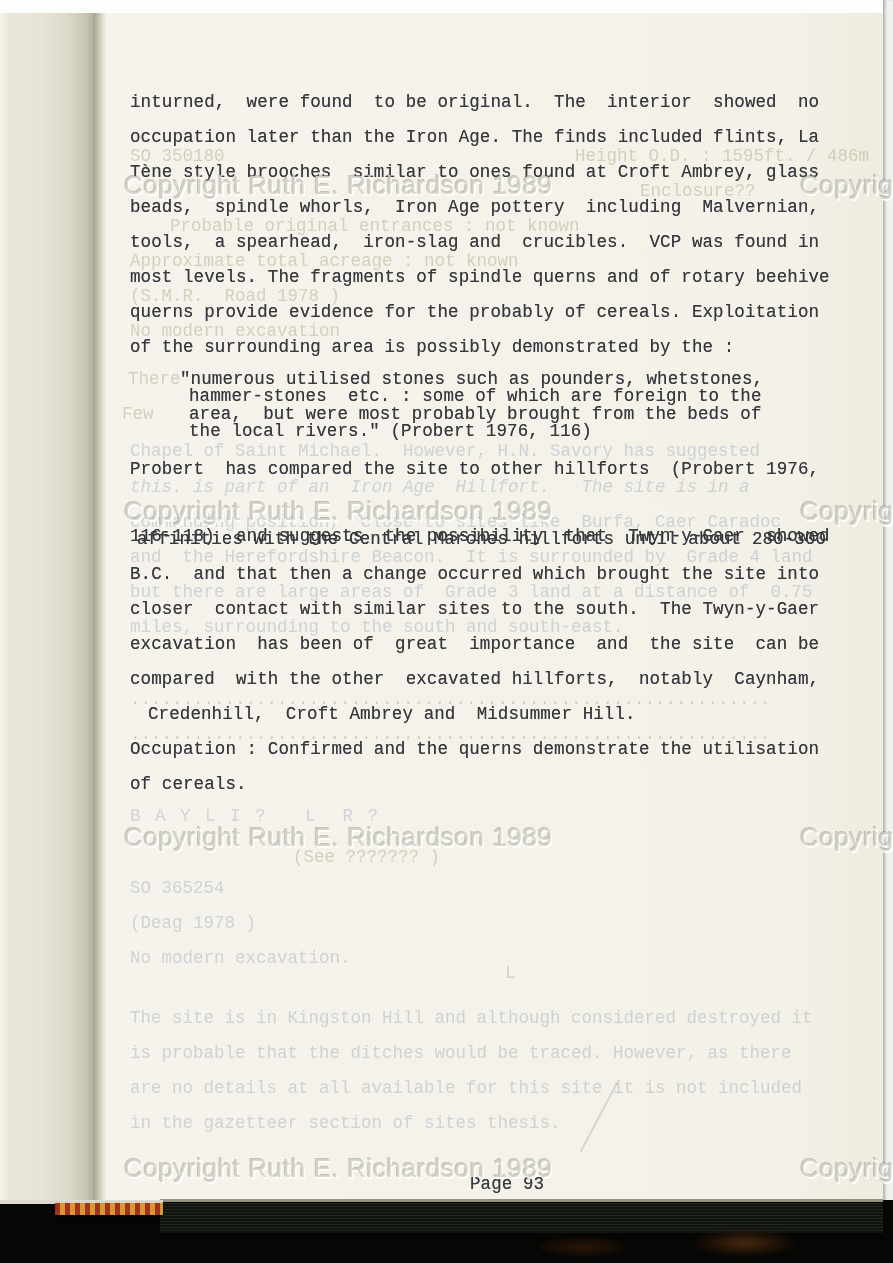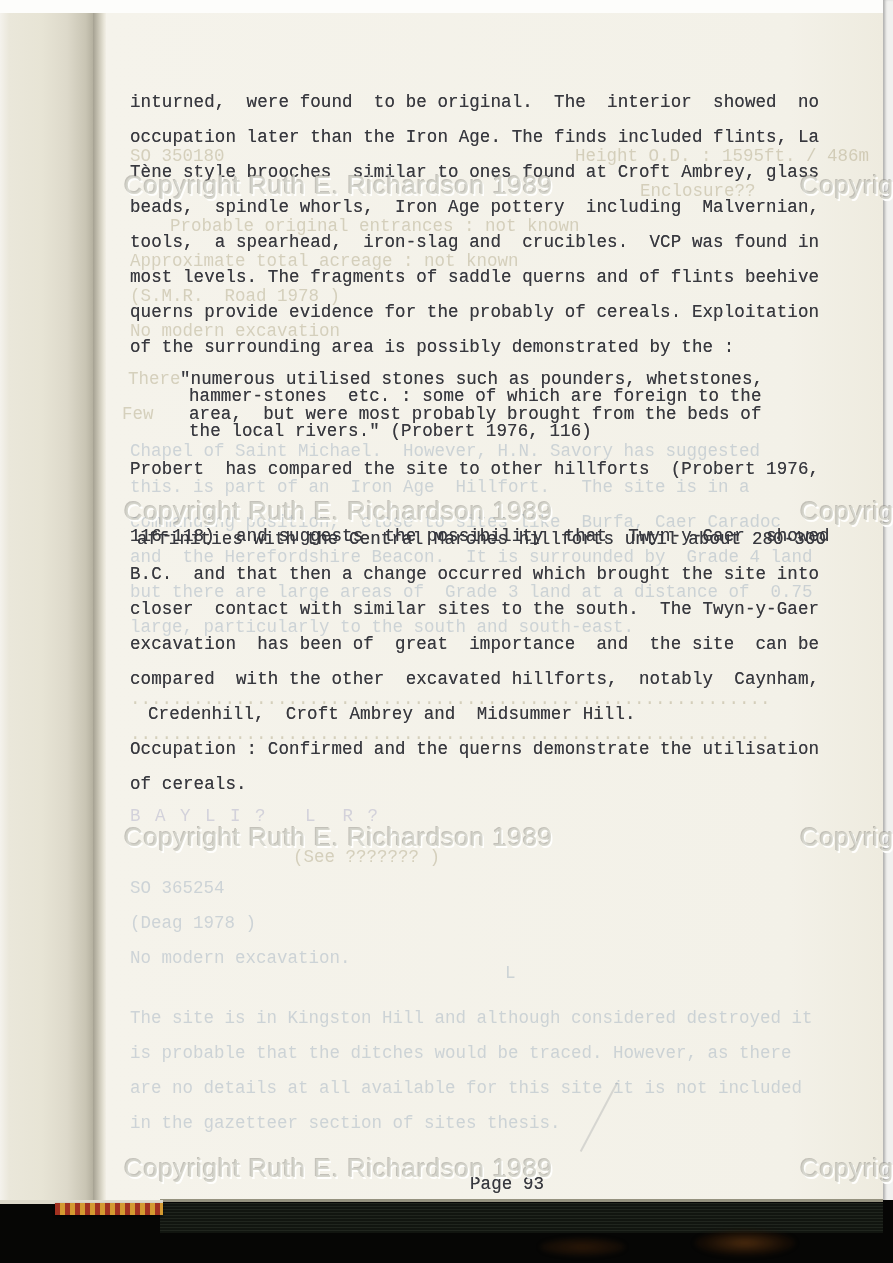--- a/index.html
+++ b/index.html
@@ -65,46 +65,46 @@
       <div class="ghost warm" style="left: 130px; top: 146px;">SO 350180</div>
       <div class="ghost warm" style="left: 575px; top: 146px;">Height O.D. : 1595ft. / 486m</div>
       <div class="ghost warm" style="left: 640px; top: 181px;">Enclosure??</div>
       <div class="ghost warm" style="left: 130px; top: 216px; margin-left: 40px;">Probable original entrances : not known</div>
       <div class="ghost warm" style="left: 130px; top: 251px;">Approximate total acreage : not known</div>
       <div class="ghost warm" style="left: 130px; top: 286px;">(S.M.R.  Road 1978 )</div>
       <div class="ghost warm" style="left: 130px; top: 321px;">No modern excavation</div>
       <div class="ghost warm" style="left: 128px; top: 369px;">There</div>
       <div class="ghost warm" style="left: 122px; top: 404px;">Few</div>
       <div class="ghost cool" style="left: 130px; top: 441px;">Chapel of Saint Michael.  However, H.N. Savory has suggested</div>
-      <div class="ghost cool" style="left: 130px; top: 477px;">this. is part of an  Iron Age  Hillfort.   The site is in a</div>
+      <div class="ghost cool" style="left: 130px; top: 477px; font-style: italic;">this. is part of an  Iron Age  Hillfort.   The site is in a</div>
       <div class="ghost cool" style="left: 130px; top: 512px;">commanding position,  close to sites like  Burfa, Caer Caradoc</div>
       <div class="ghost cool" style="left: 130px; top: 547px;">and  the Herefordshire Beacon.  It is surrounded by  Grade 4 land</div>
       <div class="ghost cool" style="left: 130px; top: 582px;">but there are large areas of  Grade 3 land at a distance of  0.75</div>
-      <div class="ghost cool" style="left: 130px; top: 617px;">large, particularly to the south and south-east.</div>
+      <div class="ghost cool" style="left: 130px; top: 617px;">miles, surrounding to the south and south-east.</div>
       <div class="ghost warm" style="left: 130px; top: 689px;">.............................................................</div>
       <div class="ghost warm" style="left: 130px; top: 724px;">.............................................................</div>
       <div class="ghost pink" style="left: 130px; top: 806px;">B A Y L I ?   L  R ?</div>
       <div class="ghost warm" style="left: 293px; top: 847px;">(See ??????? )</div>
       <div class="ghost cool" style="left: 130px; top: 878px;">SO 365254</div>
       <div class="ghost cool" style="left: 130px; top: 913px;">(Deag 1978 )</div>
       <div class="ghost cool" style="left: 130px; top: 948px;">No modern excavation.</div>
       <div class="ghost cool" style="left: 505px; top: 963px;">L</div>
       <div class="ghost cool" style="left: 130px; top: 1008px;">The site is in Kingston Hill and although considered destroyed it</div>
       <div class="ghost cool" style="left: 130px; top: 1043px; font-family: Liberation Mono, monospace;">is probable that the ditches would be traced. However, as there</div>
       <div class="ghost cool" style="left: 130px; top: 1078px;">are no details at all available for this site it is not included</div>
       <div class="ghost cool" style="left: 130px; top: 1113px;">in the gazetteer section of sites thesis.</div>
     </div>
 
   <div id="typed-layer">
       <div class="typed" style="left: 130px; top: 92px;">inturned,  were found  to be original.  The  interior  showed  no</div>
       <div class="typed" style="left: 130px; top: 127px;">occupation later than the Iron Age. The finds included flints, La</div>
       <div class="typed" style="left: 130px; top: 162px;">Tène style brooches  similar to ones found at Croft Ambrey, glass</div>
       <div class="typed" style="left: 130px; top: 197px;">beads,  spindle whorls,  Iron Age pottery  including  Malvernian,</div>
       <div class="typed" style="left: 130px; top: 232px;">tools,  a spearhead,  iron-slag and  crucibles.  VCP was found in</div>
-      <div class="typed" style="left: 130px; top: 267px;">most levels. The fragments of saddle querns and of flints beehive</div>
+      <div class="typed" style="left: 130px; top: 267px;">most levels. The fragments of spindle querns and of rotary beehive</div>
       <div class="typed" style="left: 130px; top: 302px;">querns provide evidence for the probably of cereals. Exploitation</div>
       <div class="typed" style="left: 130px; top: 337px;">of the surrounding area is possibly demonstrated by the :</div>
       <div class="typed" style="left: 180px; top: 369px;">"numerous utilised stones such as pounders, whetstones,</div>
       <div class="typed" style="left: 189px; top: 386px;">hammer-stones  etc. : some of which are foreign to the</div>
       <div class="typed" style="left: 189px; top: 404px;">area,  but were most probably brought from the beds of</div>
       <div class="typed" style="left: 189px; top: 421px;">the local rivers." (Probert 1976, 116)</div>
       <div class="typed" style="left: 130px; top: 459px;">Probert  has compared the site to other hillforts  (Probert 1976,</div>
       <div class="typed" style="left: 130px; top: 494px; margin-top: 32px;">116-118)  and suggests  the possibility  that  Twyn-y-Gaer  showed</div>
       <div class="typed" style="left: 130px; top: 529px; margin-left: 7px;">affinities with the Central Marches hillforts until about 280-300</div>
       <div class="typed" style="left: 130px; top: 564px;">B.C.  and that then a change occurred which brought the site into</div>

